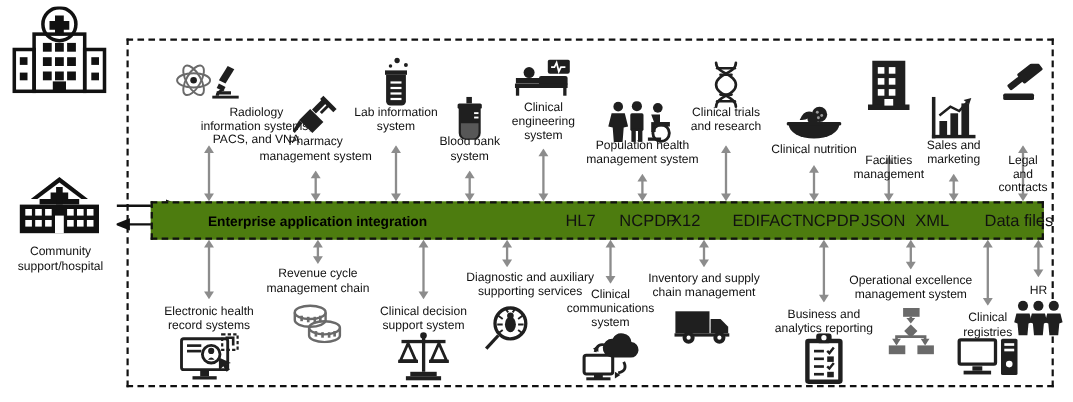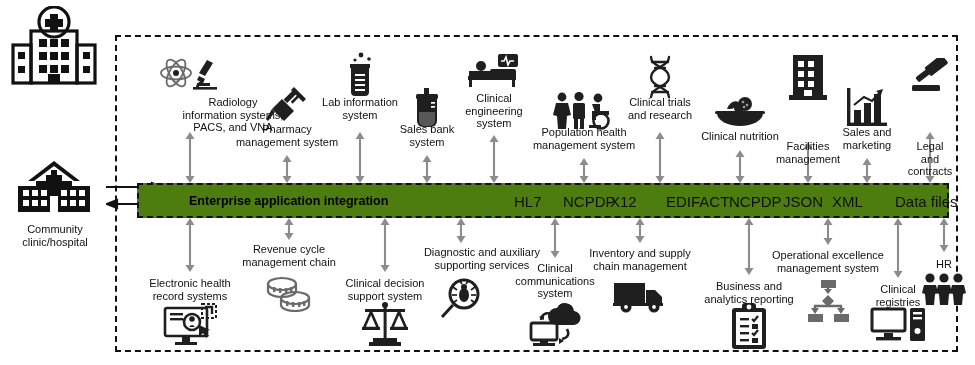--- a/index.html
+++ b/index.html
@@ -115,21 +115,21 @@
           <rect x="31" y="40" width="6" height="6"></rect>
         <rect x="51" y="40" width="6" height="6"></rect>
           <rect x="60" y="40" width="6" height="6"></rect>
           <rect x="69" y="40" width="6" height="6"></rect>
         <rect x="40" y="36" width="8" height="16"></rect>
       </g>
     </svg>
   </div>
 
   <div id="clinic-label">Community
-clinic/hospital</div>
+support/hospital</div>
 
   <div class="abs" id="clinic-arrows">
     <svg width="58" height="32" viewBox="0 0 58 32" aria-hidden="true">
       <g stroke="#111" stroke-width="2.2" fill="#111">
         <line x1="0" y1="7" x2="48" y2="7"></line>
         <polygon points="56,7 46,3 46,11"></polygon>
         <line x1="56" y1="24" x2="10" y2="24"></line>
         <polygon points="1,24 11,20 11,28"></polygon>
       </g>
     </svg>
@@ -211,21 +211,21 @@
             <rect x="13" y="27" width="10" height="2"></rect>
         <rect x="13" y="32" width="10" height="2"></rect>
             <rect x="13" y="37" width="10" height="2"></rect>
       </g>
         </svg></div>
       <div class="abs conn" style="left: 427px; top: 155px;"><svg width="13" height="28" viewBox="0 0 13 28">
       <line x1="6.5" y1="3" x2="6.5" y2="25" stroke="#8c8c8c" stroke-width="2.1"></line>
       <polygon points="6.5,28 2,21 11,21" fill="#8c8c8c"></polygon>
           <polygon points="6.5,0 2,7 11,7" fill="#8c8c8c"></polygon>
     </svg></div>
-      <div class="nlabel" style="left: 427px; top: 123px;">Sales bank
+      <div class="nlabel" style="left: 427px; top: 123px;">Blood bank
 system</div>
       <div class="abs icon" style="left: 427px; top: 88px;"><svg width="30" height="42" viewBox="0 0 30 42">
       <g fill="#1f1f1f">
         <rect x="12" y="0" width="5" height="6"></rect>
         <rect x="4" y="6" width="22" height="5" rx="1.5"></rect>
         <path d="M5 11 h20 v22 a6 6 0 0 1 -6 6 h-8 a6 6 0 0 1 -6 -6z"></path>
       </g>
       <path d="M7 24 h16 v9 a5 5 0 0 1 -5 5 h-6 a5 5 0 0 1 -5 -5z" fill="#fff" opacity="0.25"></path>
       <g fill="#fff">
             <rect x="19" y="14" width="4" height="1.7"></rect>

